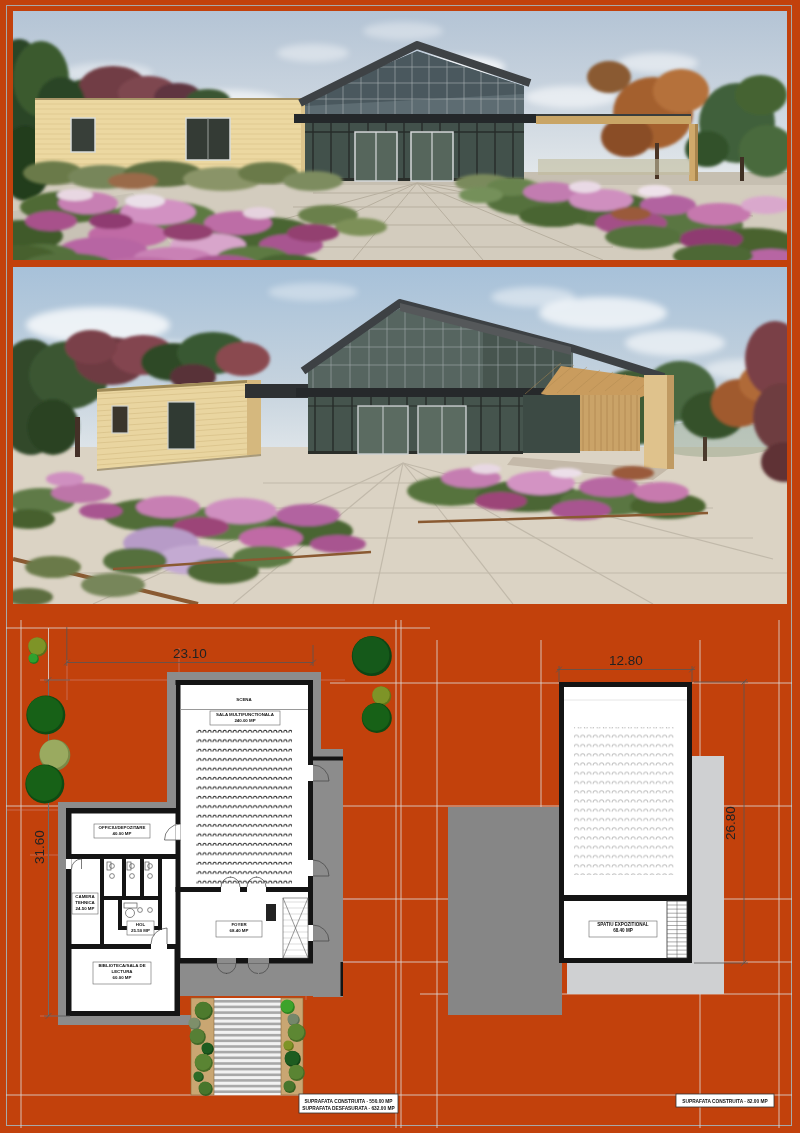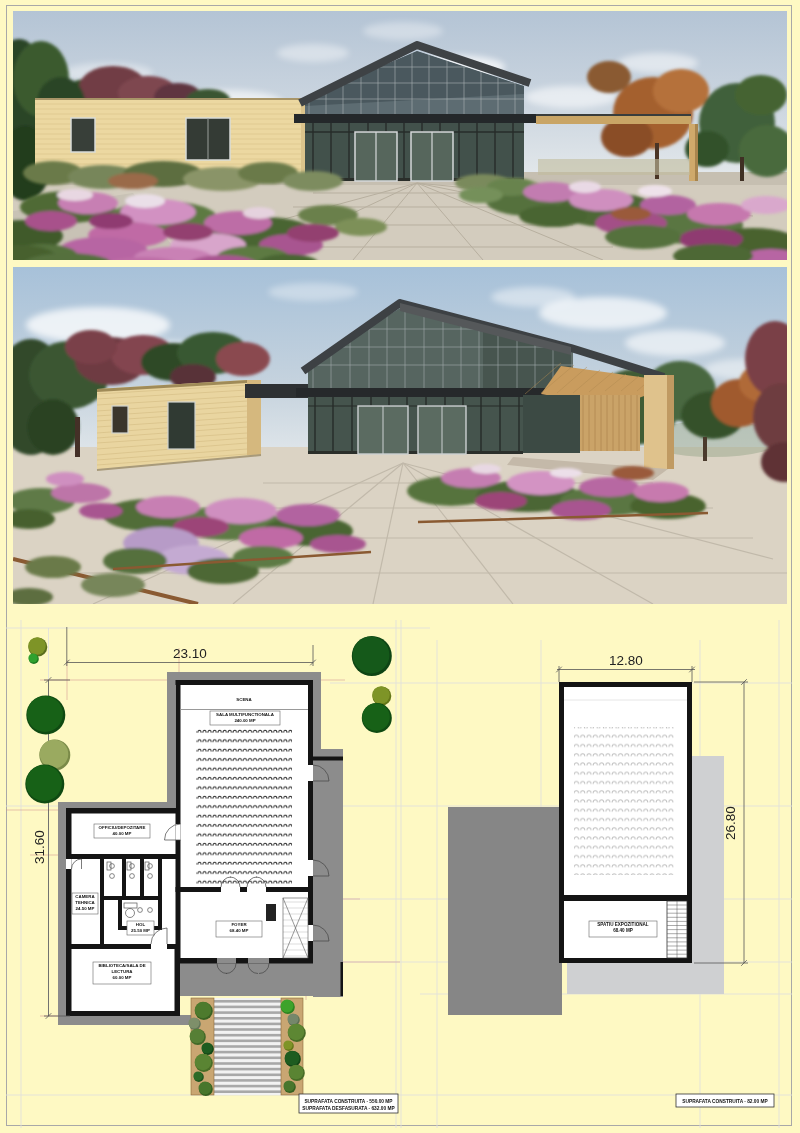--- a/index.html
+++ b/index.html
@@ -1,12 +1,12 @@
 <!DOCTYPE html>
-<html><head><meta charset="utf-8"><style>html,body{margin:0;padding:0;background:#fff}*{box-sizing:border-box}body{font-family:"Liberation Sans",sans-serif}#page{position:relative;width:800px;height:1133px;overflow:hidden;background:#fef9c3}</style></head><body>
+<html><head><meta charset="utf-8"><style>html,body{margin:0;padding:0;background:#fff}*{box-sizing:border-box}body{font-family:"Liberation Sans",sans-serif}#page{position:relative;width:800px;height:1133px;overflow:hidden;background:#c2410c}</style></head><body>
 <div id="page">
 
 <div style="position:absolute;left:6px;top:5px;width:786px;height:1121px;border:1px solid #a8a8a8"></div>
 
 <svg width="774" height="249" viewBox="0 0 774 249" style="position:absolute;left:13px;top:11px">
       <defs>
         <linearGradient id="sky1" x1="0" y1="0" x2="0" y2="1">
           <stop offset="0" stop-color="#b4c4d5"></stop>
           <stop offset="0.55" stop-color="#ccd6e0"></stop>
           <stop offset="1" stop-color="#e6eaec"></stop>

